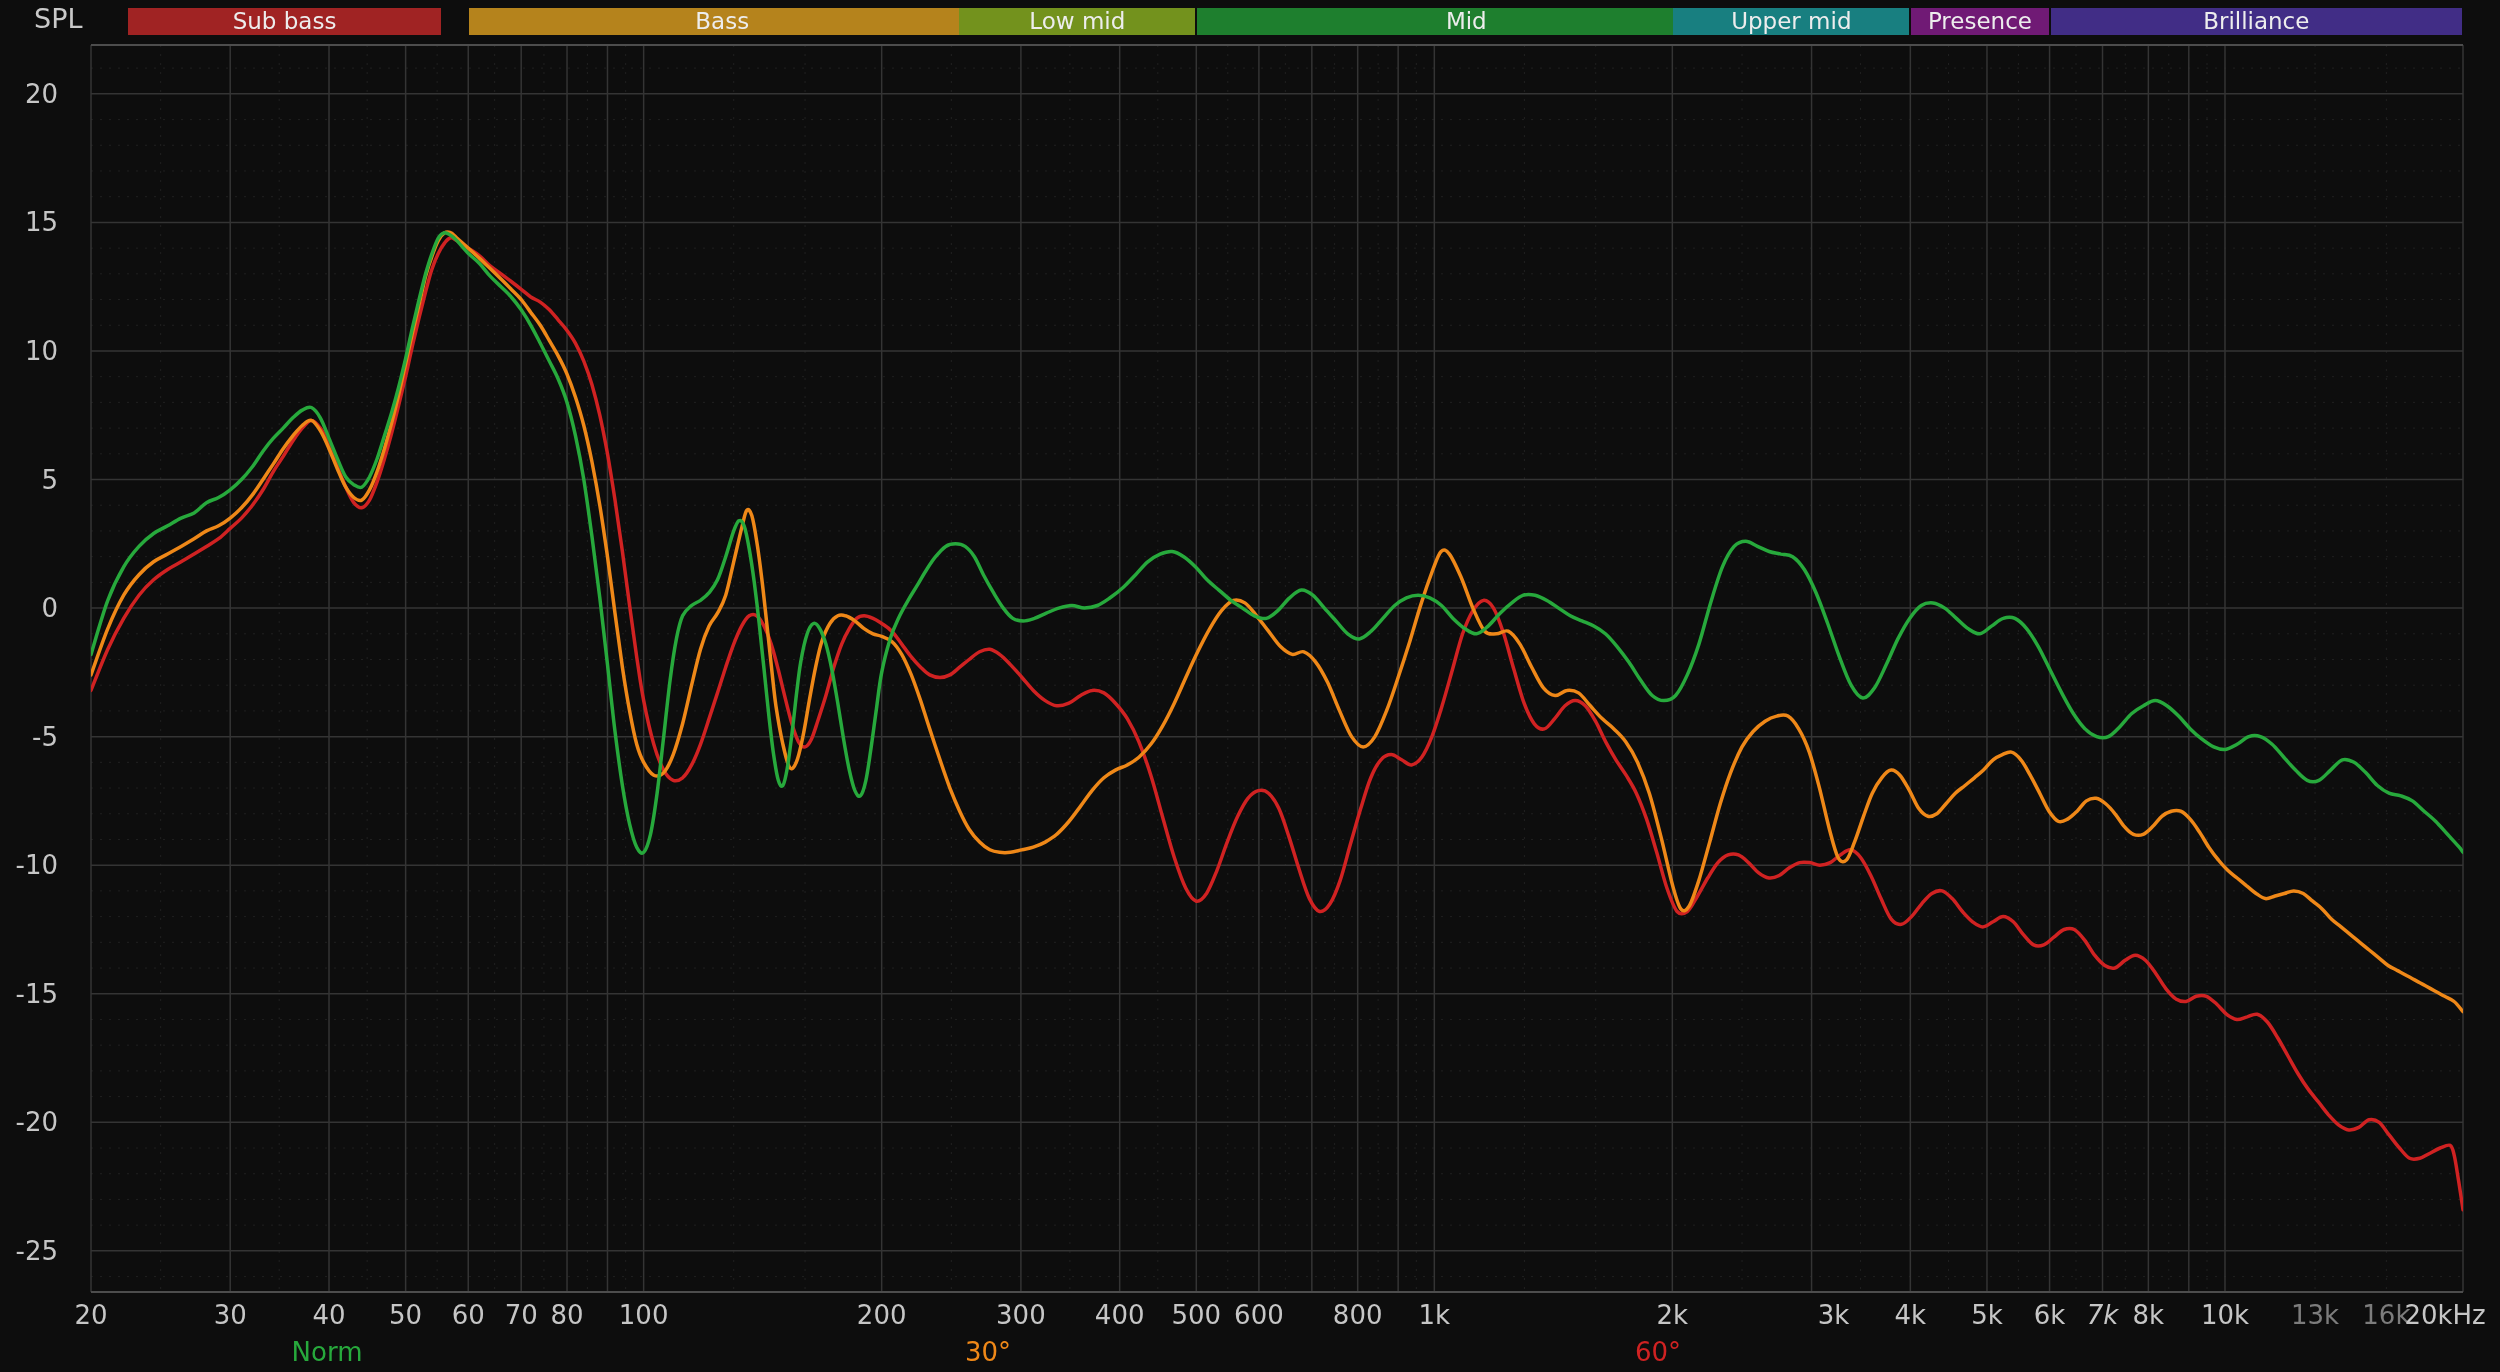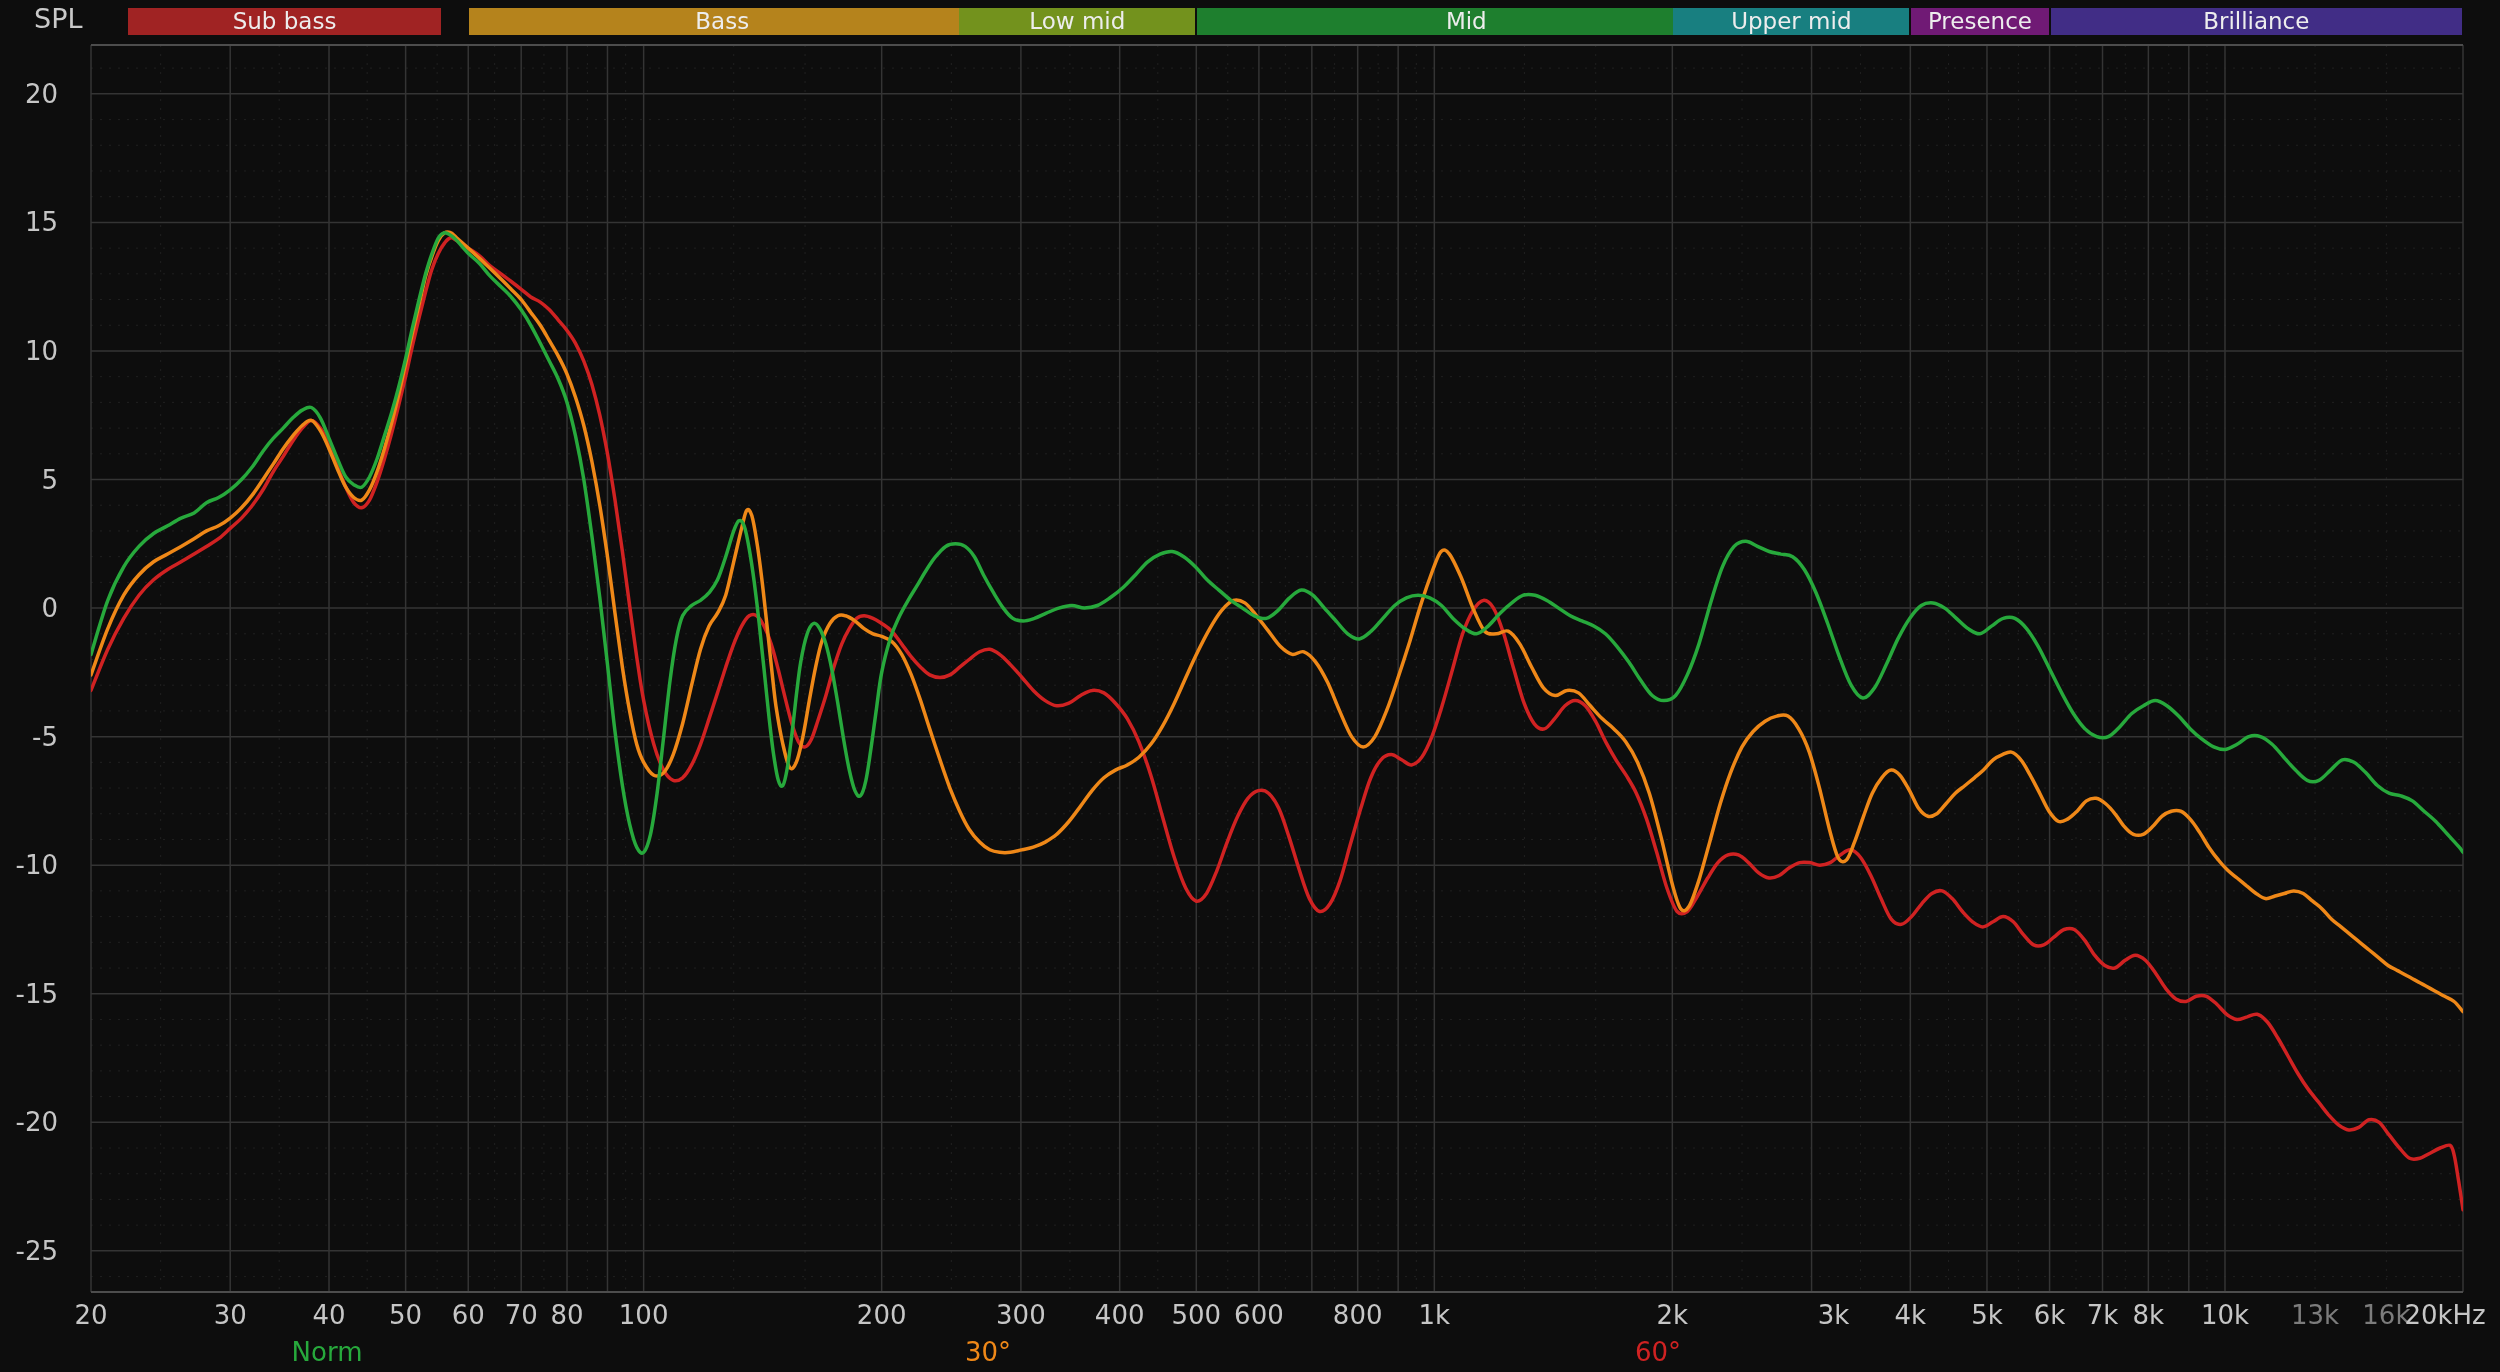--- a/index.html
+++ b/index.html
@@ -210,21 +210,21 @@
       <div class="xtick" style="left: 1119.68px;">400</div>
       <div class="xtick" style="left: 1196.3px;">500</div>
       <div class="xtick" style="left: 1258.91px;">600</div>
       <div class="xtick" style="left: 1357.7px;">800</div>
       <div class="xtick" style="left: 1434.32px;">1k</div>
       <div class="xtick" style="left: 1672.33px;">2k</div>
       <div class="xtick" style="left: 1811.56px; margin-left: 22px;">3k</div>
       <div class="xtick" style="left: 1910.35px;">4k</div>
       <div class="xtick" style="left: 1986.97px;">5k</div>
       <div class="xtick" style="left: 2049.58px;">6k</div>
-      <div class="xtick" style="left: 2102.51px;">7k</div>
+      <div class="xtick" style="left: 2102.51px; font-style: italic;">7k</div>
       <div class="xtick" style="left: 2148.36px;">8k</div>
       <div class="xtick" style="left: 2224.99px;">10k</div>
       <div class="xtick dim" style="left: 2315.08px;">13k</div>
       <div class="xtick dim" style="left: 2386.38px;">16k</div>
       <div class="xtick endalign" style="left: 2463px;">20kHz</div>
     </div>
   <div id="legend">
       <div class="legend-item" style="left: 327px; color: rgb(39, 169, 60);">Norm</div>
       <div class="legend-item" style="left: 988px; color: rgb(239, 136, 24);">30°</div>
       <div class="legend-item" style="left: 1658px; color: rgb(208, 34, 34);">60°</div>

